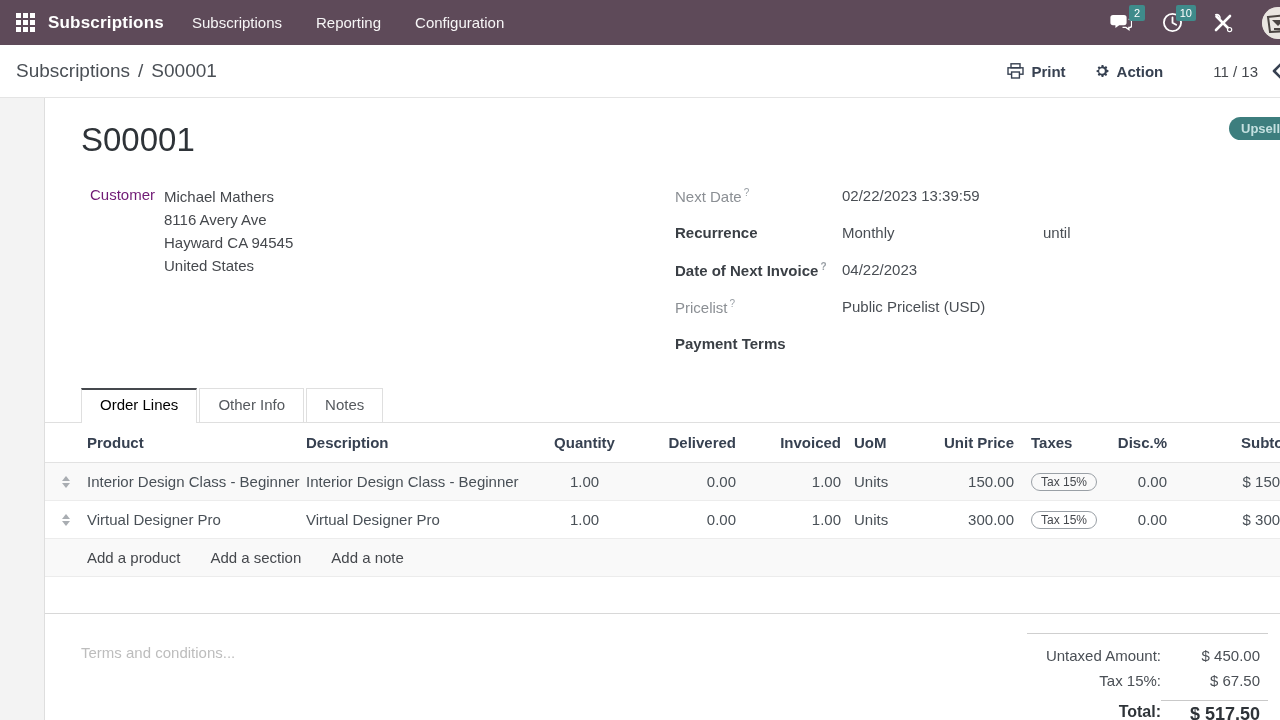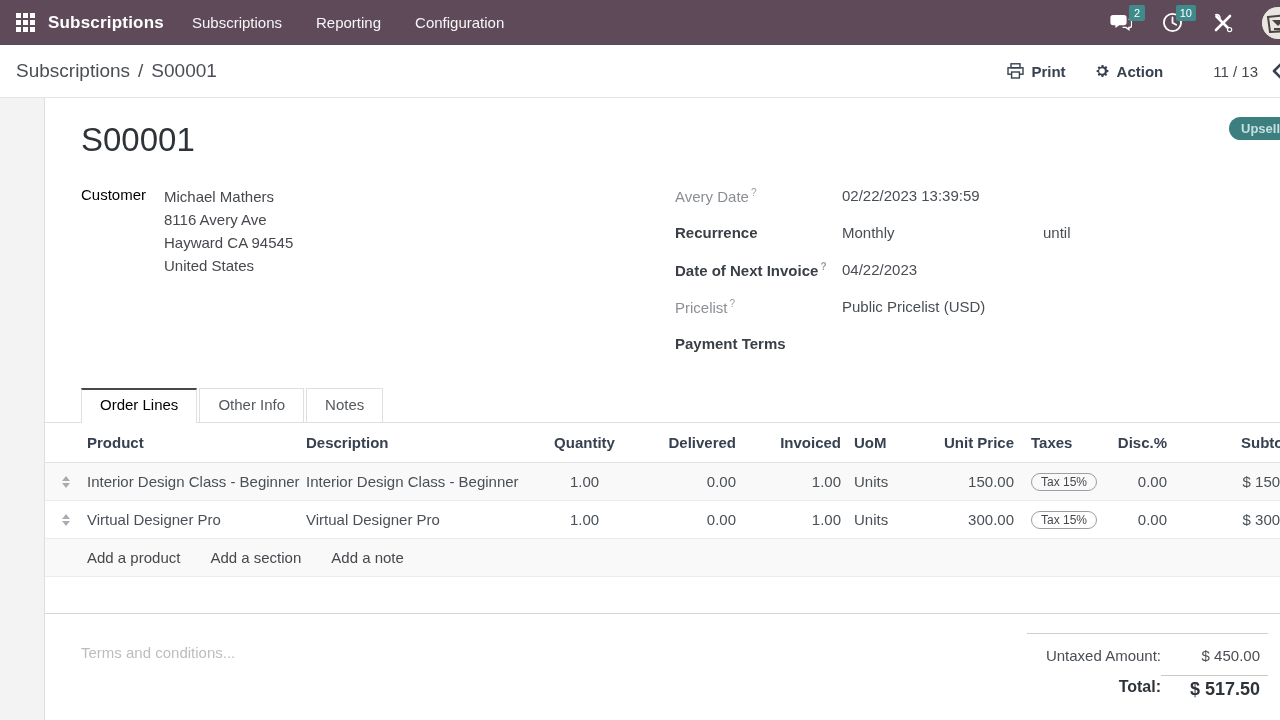--- a/index.html
+++ b/index.html
@@ -37,21 +37,21 @@
   
   .content { background:#f3f3f3; height:622px; position:relative; }
   .sheet { position:absolute; left:44px; top:0; width:1264px; height:622px; background:#fff;
     border-left:1px solid #dedede; padding-top:20px; }
   .stage-badge { position:absolute; top:19px; left:1184px; background:#3d7e7e; color:#c4e0e0;
     font-size:13px; font-weight:700; padding:4px 12px; border-radius:12px; white-space:nowrap; }
   .sheet h1 { font-size:33px; font-weight:500; color:#2e3338; padding-left:36px; line-height:44px; }
 
   .head-groups { display:flex; margin-top:23px; }
   .grp-left { padding-left:36px; width:630px; display:flex; font-size:15px; }
-  .cust-label { width:83px; color:#000000; padding-top:1px; }
+  .cust-label { width:83px; color:#701a75; padding-top:1px;text-align:center; }
   .cust-vals { color:#45484d; line-height:23px; }
   .cust-name { cursor:pointer; }
   .grp-right { width:630px; font-size:15px; }
   .frow { display:flex; min-height:37px; align-items:flex-start; }
   .flabel { width:167px; color:#8b8f94; padding-top:2px; }
   .flabel.lbl-strong { color:#3a3f45; font-weight:700; }
   .flabel sup { font-size:10px; color:#9aa0a6; margin-left:2px; }
   .fvalue { width:201px; color:#494e54; padding-top:2px; cursor:text; }
   .fextra { color:#494e54; padding-top:2px; }
 
@@ -199,21 +199,21 @@
         <div class="cust-label">Customer</div>
         <div class="cust-vals">
           <div class="cust-name">Michael Mathers</div>
           <div>8116 Avery Ave</div>
           <div>Hayward CA 94545</div>
           <div>United States</div>
         </div>
       </div>
       <div class="grp-right">
         <div class="frow">
-          <div class="flabel"><span>Avery Date</span><sup>?</sup></div>
+          <div class="flabel"><span>Next Date</span><sup>?</sup></div>
           <div class="fvalue">02/22/2023 13:39:59</div>
         </div>
         <div class="frow">
           <div class="flabel lbl-strong"><span>Recurrence</span></div>
           <div class="fvalue">Monthly</div>
           <div class="fextra">until</div>
         </div>
         <div class="frow">
           <div class="flabel lbl-strong"><span>Date of Next Invoice</span><sup>?</sup></div>
           <div class="fvalue">04/22/2023</div>
@@ -296,20 +296,24 @@
       <div class="empty-row"></div>
     </div>
 
     <div class="foot">
       <div class="terms">Terms and conditions...</div>
       <div class="totals">
         <div class="trow">
           <div class="t-label">Untaxed Amount:</div>
           <div class="t-value">$ 450.00</div>
         </div>
+        <div class="trow">
+          <div class="t-label">Tax 15%:</div>
+          <div class="t-value">$ 67.50</div>
+        </div>
         <div class="trow grand">
           <div class="t-label">Total:</div>
           <div class="t-value">$ 517.50</div>
         </div>
       </div>
     </div>
   </div>
 </div>
 
 </body></html>

